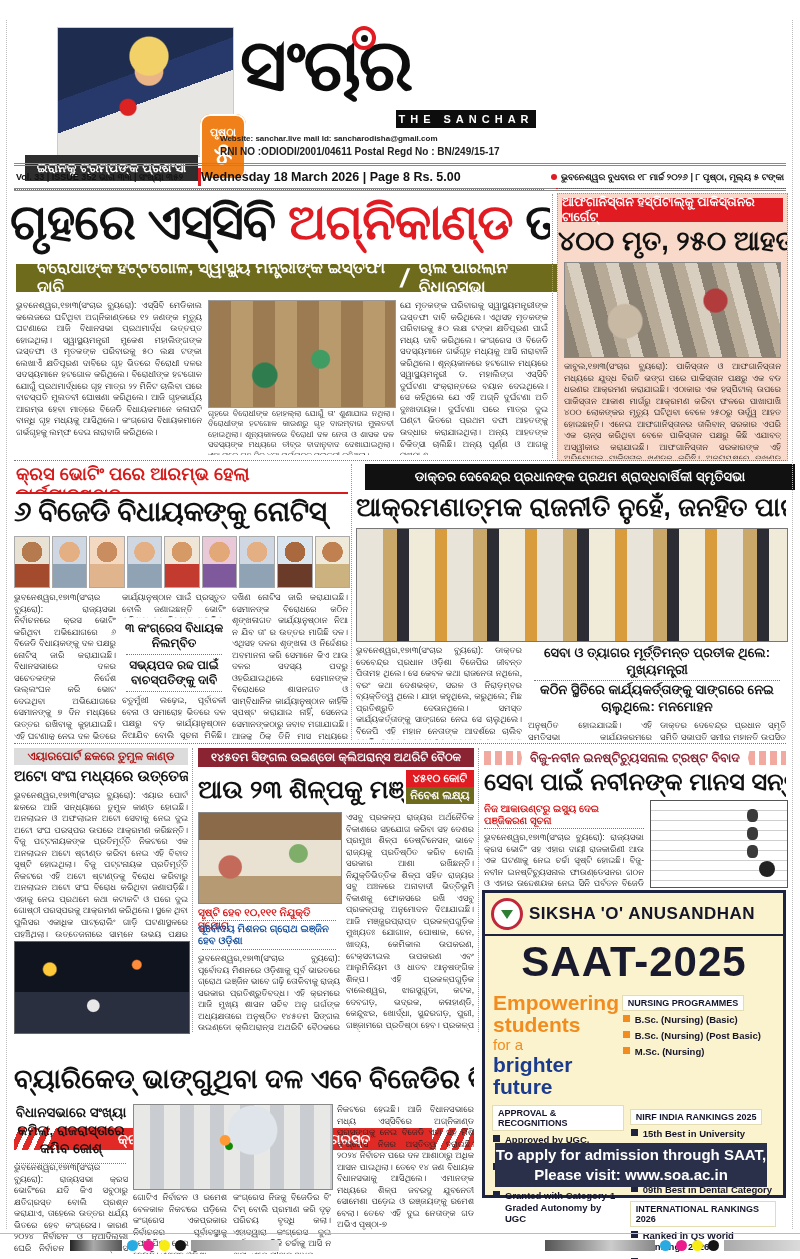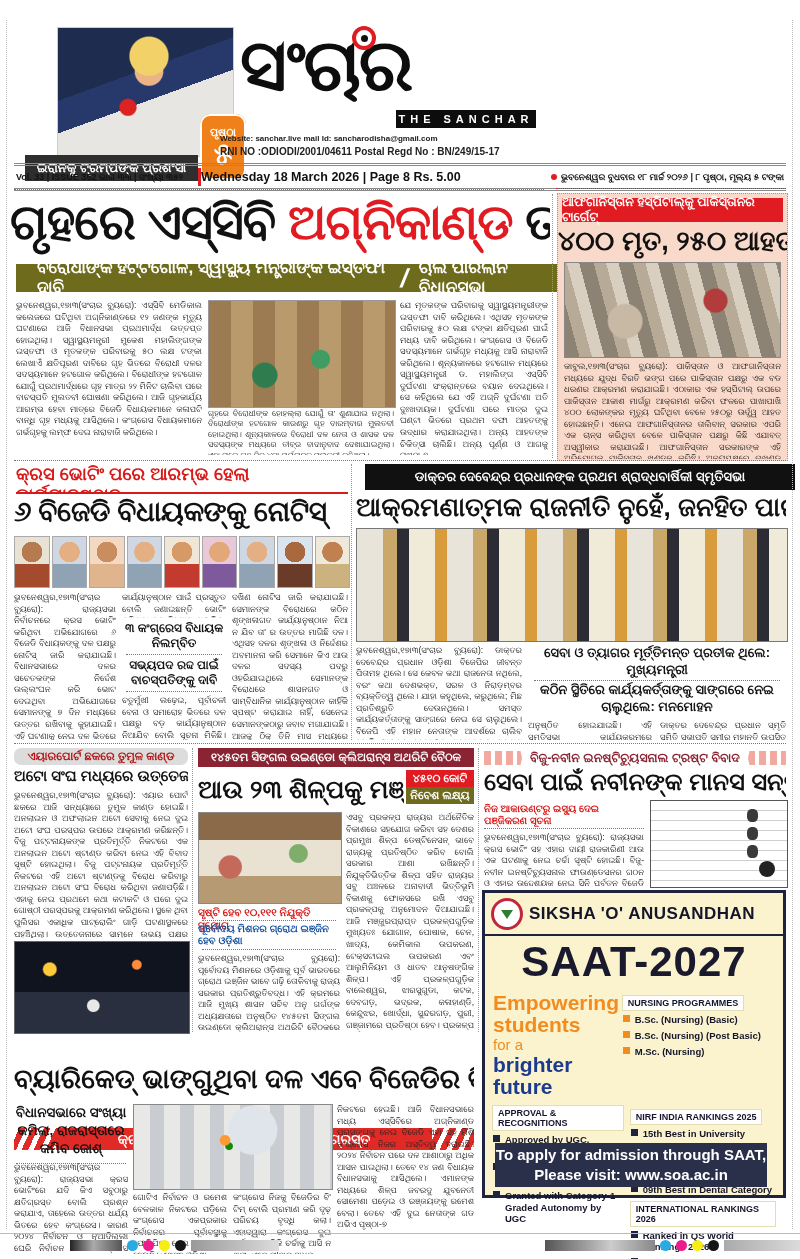--- a/index.html
+++ b/index.html
@@ -65,21 +65,21 @@
   .mug:nth-child(8){background:radial-gradient(circle at 50% 30%, #a9683d 0 26%, transparent 27%),linear-gradient(#d8e4ee 55%,#6b3b2a 55%);}
   .mug:nth-child(9){background:radial-gradient(circle at 50% 30%, #c0804f 0 26%, transparent 27%),linear-gradient(#efe9da 55%,#cbb27e 55%);}
   .subh{font-weight:bold;font-size:12px;text-align:center;line-height:1.25;}
   
   .blackbar{background:#111;color:#fff;font-weight:bold;display:flex;align-items:center;justify-content:center;}
   .digphoto{background:
      repeating-linear-gradient(90deg,#e8e4da 0 26px,#caa86a 26px 40px,#2c2c34 40px 52px,#f0ead8 52px 78px,#d89c3c 78px 90px),
      linear-gradient(#222 0 30%,transparent 30%),#3a3a42;border:1px solid #777;}
   .quote{font-weight:bold;font-size:13px;text-align:center;line-height:1.3;}
   
-  .graybar{background:#dcdcdc;color:#b01414;font-weight:bold;display:flex;align-items:center;justify-content:center;border-radius:7px;}
+  .graybar{background:#dcdcdc;color:#b01414;font-weight:bold;display:flex;align-items:center;justify-content:center;}
   .maroonbar{background:#8a2433;color:#fff;font-weight:bold;display:flex;align-items:center;justify-content:center;}
   .badge2 .l1{background:#e11b22;color:#fff;font-weight:bold;text-align:center;}
   .badge2 .l2{background:#6e6b1d;color:#fff;font-weight:bold;text-align:center;}
   .meetphoto{background:
      radial-gradient(circle at 22% 60%, #c46a5a 0 9%, transparent 10%),
      radial-gradient(circle at 70% 45%, #7fae6a 0 8%, transparent 9%),
      linear-gradient(#8a6a48 0 30%,#e9e2d2 30% 70%,#b59a74 70%),#9c7b55;border:1px solid #888;}
   .nightphoto{background:
      radial-gradient(circle at 20% 30%, #ffca3a 0 4%, transparent 5%),
      radial-gradient(circle at 70% 25%, #ff8c3a 0 3%, transparent 4%),
@@ -270,21 +270,21 @@
       <span class="blob" style="left:108px;top:60px;width:16px;height:16px;border-radius:50%;background:#222;"></span>
   </div>
 
   <div class="abs ad" style="left:482px;top:890px;width:304px;height:308px;box-sizing:border-box;">
     <div class="ad-head">
       <span class="ad-logo">
           <i></i>
         </span>
       <span class="ad-brand">SIKSHA 'O' ANUSANDHAN</span>
     </div>
-    <div class="ad-title" style="margin-top:2px;">SAAT-2027</div>
+    <div class="ad-title" style="margin-top:2px;">SAAT-2025</div>
     <div style="display:flex;padding:6px 8px 0;">
       <div style="width:46%;">
         <div class="tag-or">Empowering</div>
         <div class="tag-or">students</div>
         <div class="tag-or2">for a</div>
         <div class="tag-bl">brighter future</div>
       </div>
       <div style="flex:1;">
         <span class="ad-sec">NURSING PROGRAMMES</span>
         <div class="ad-item">

